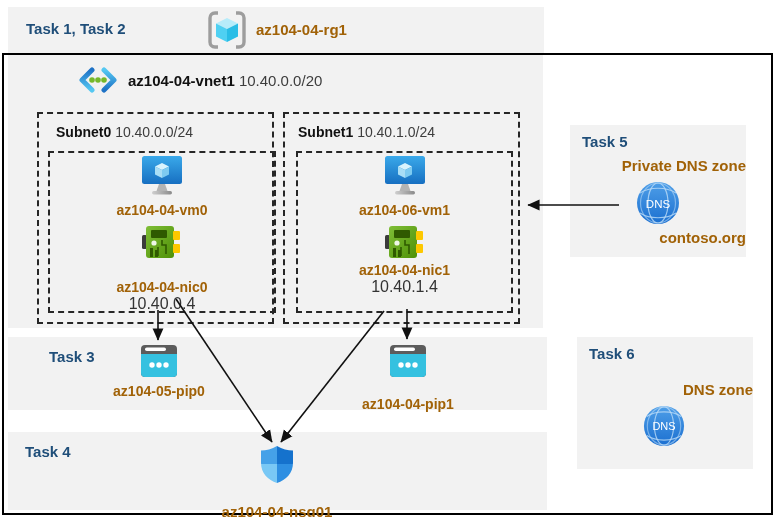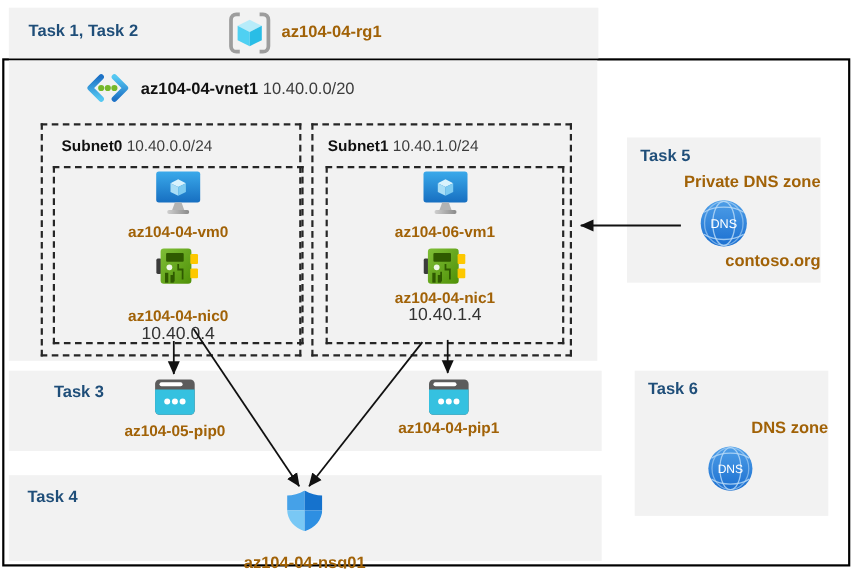--- a/index.html
+++ b/index.html
@@ -177,21 +177,21 @@
     </div>
     <div class="stack" style="left:330px;top:7px;width:140px;">
       <svg width="38" height="34" viewBox="0 0 38 34">
         <rect x="1" y="1" width="36" height="32" rx="4" fill="#5c5c5c"></rect>
         <path d="M1,10 h36 v19 a4,4 0 0 1 -4,4 h-28 a4,4 0 0 1 -4,-4 z" fill="#35c1e0"></path>
         <rect x="5" y="3.5" width="21" height="3.6" rx="1.8" fill="#ffffff"></rect>
         <circle cx="12" cy="21" r="2.7" fill="#ffffff"></circle>
         <circle cx="19" cy="21" r="2.7" fill="#ffffff"></circle>
         <circle cx="26" cy="21" r="2.7" fill="#ffffff"></circle>
       </svg>
-      <div class="ename" style="margin-top:3px;">az104-04-pip1</div>
+      <div class="ename" style="margin-top:18px;">az104-04-pip1</div>
     </div>
   </div>
 
   <div class="abs band" style="left:8px;top:432px;width:539px;height:78px;">
     <span class="abs task-label" style="left:17px;top:11px;">Task 4</span>
     <div class="stack" style="left:199px;top:13px;width:140px;">
       <svg width="34" height="38" viewBox="0 0 34 38">
         <defs>
           <clipPath id="shieldClip">
             <path d="M17,1 C22,4 28,5.5 33,5.5 V18 C33,28 26,35 17,38 C8,35 1,28 1,18 V5.5 C6,5.5 12,4 17,1 Z"></path>

